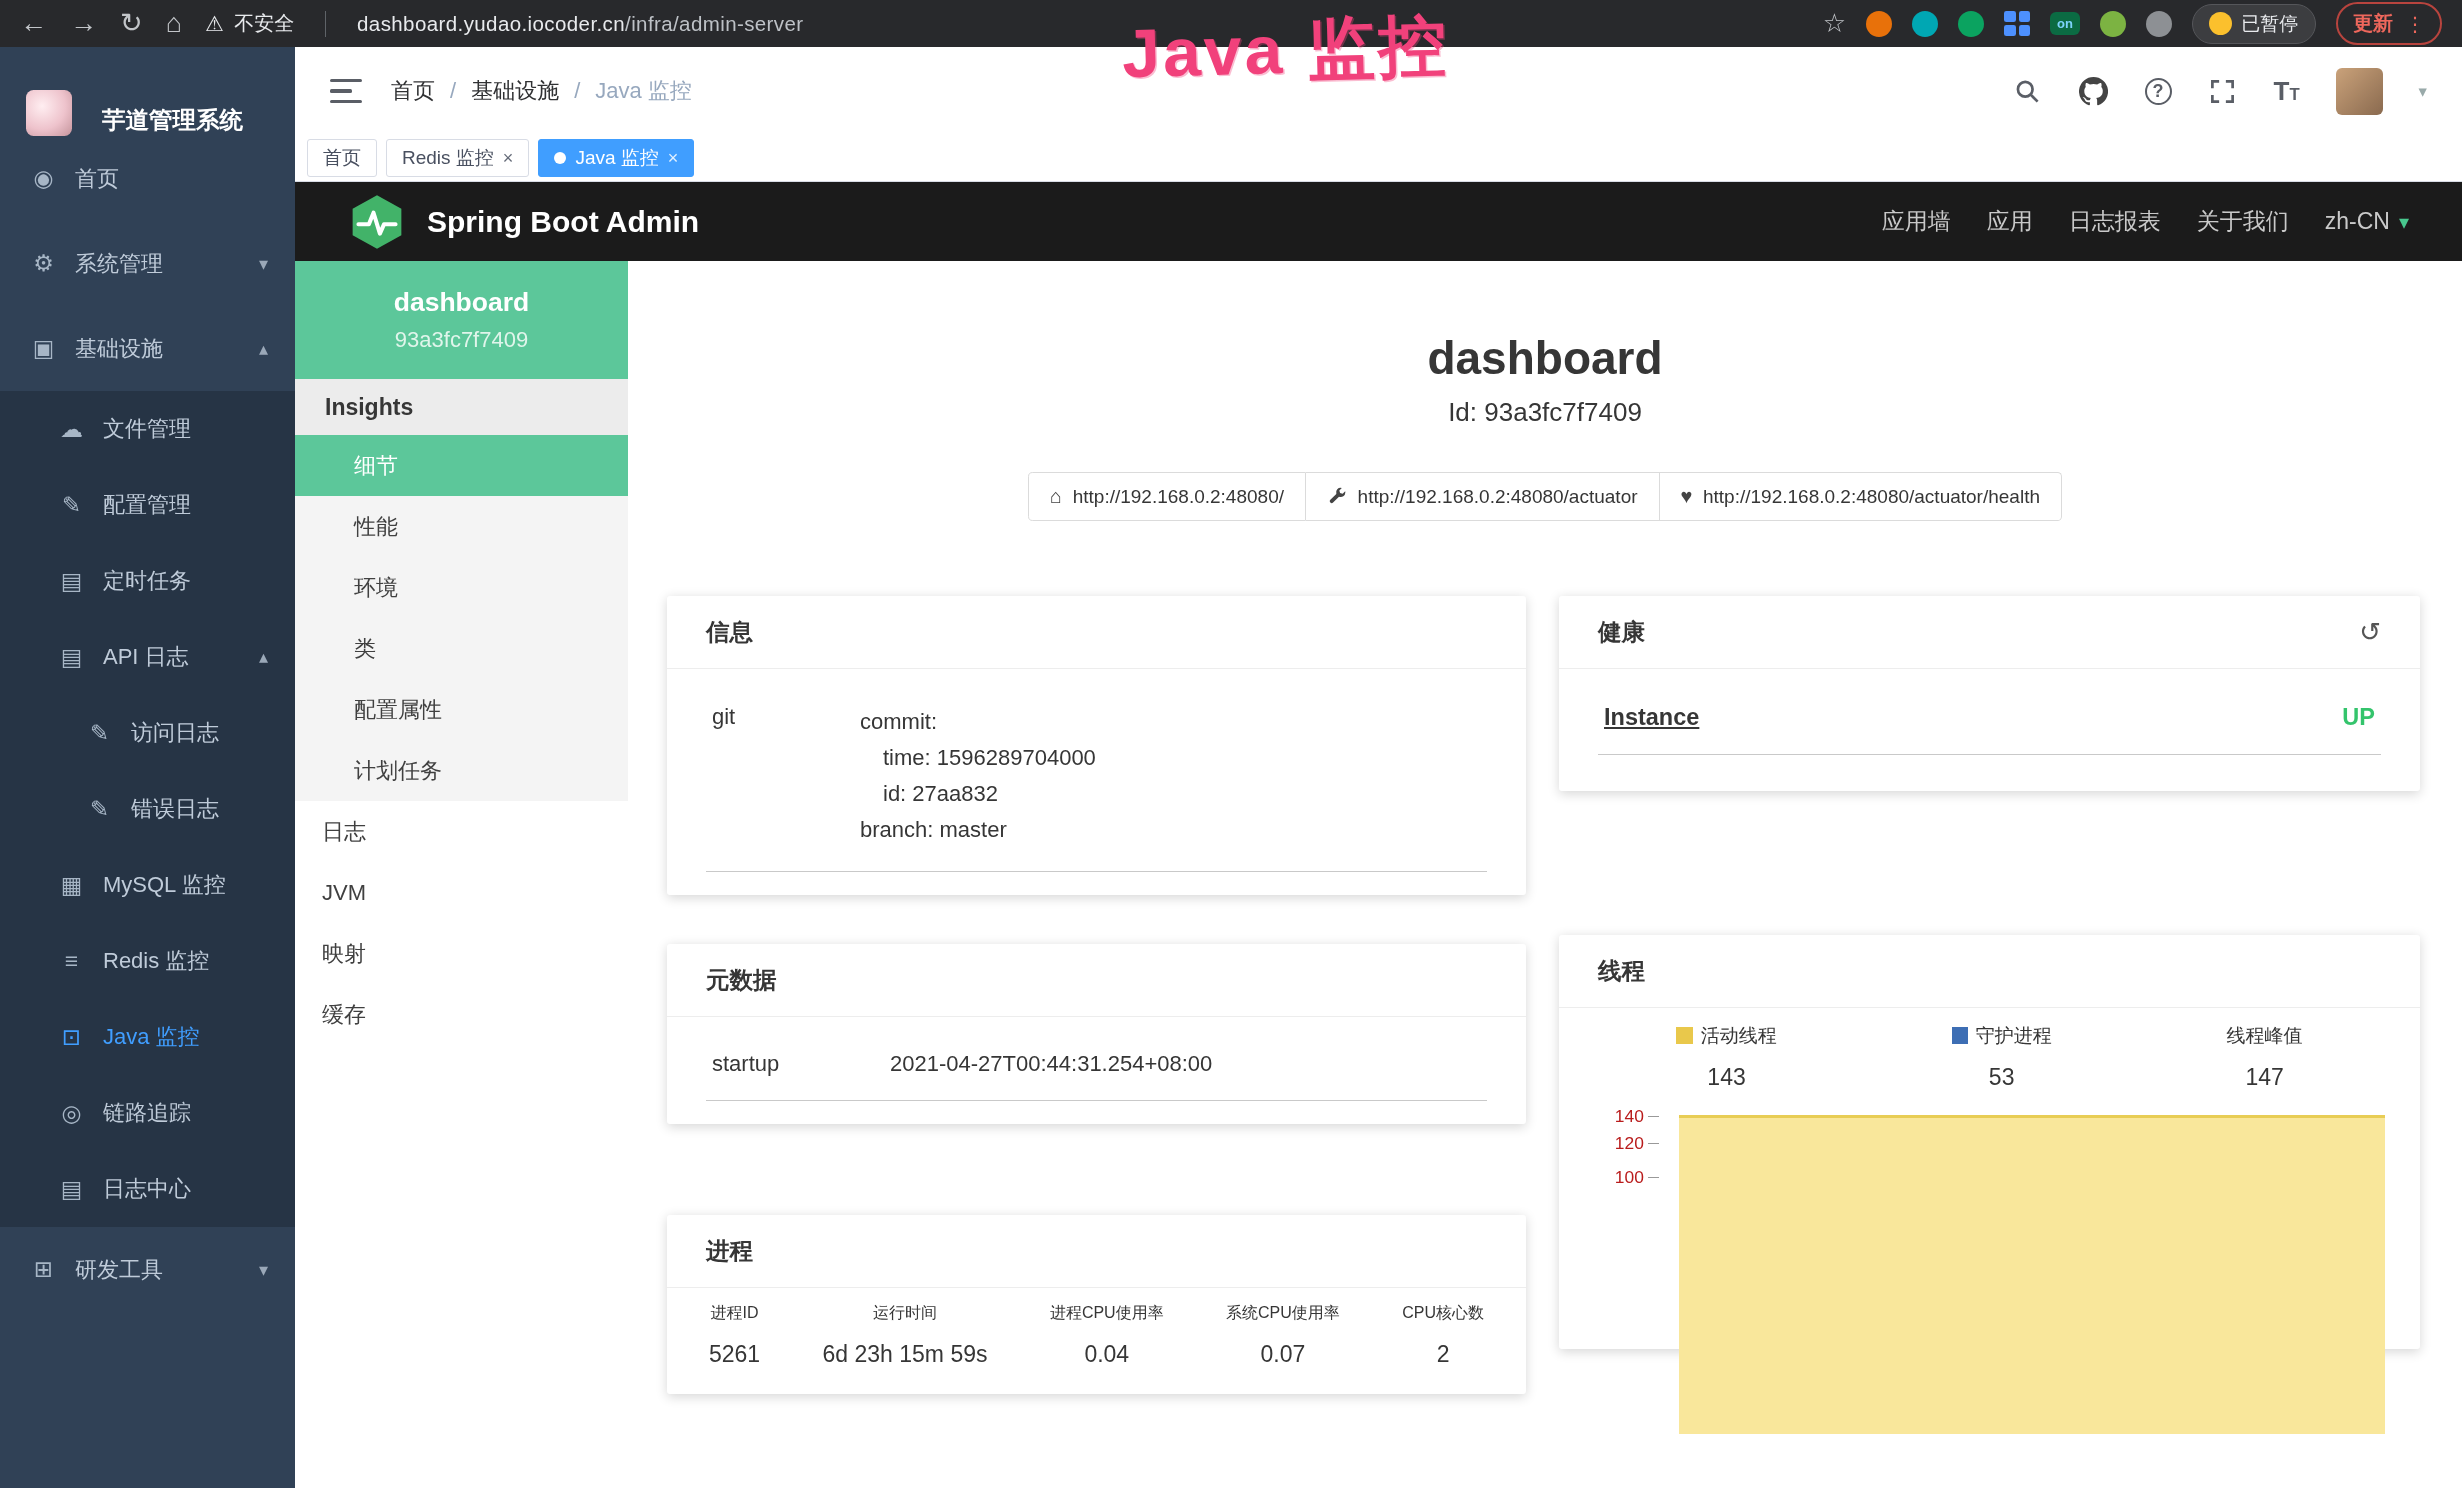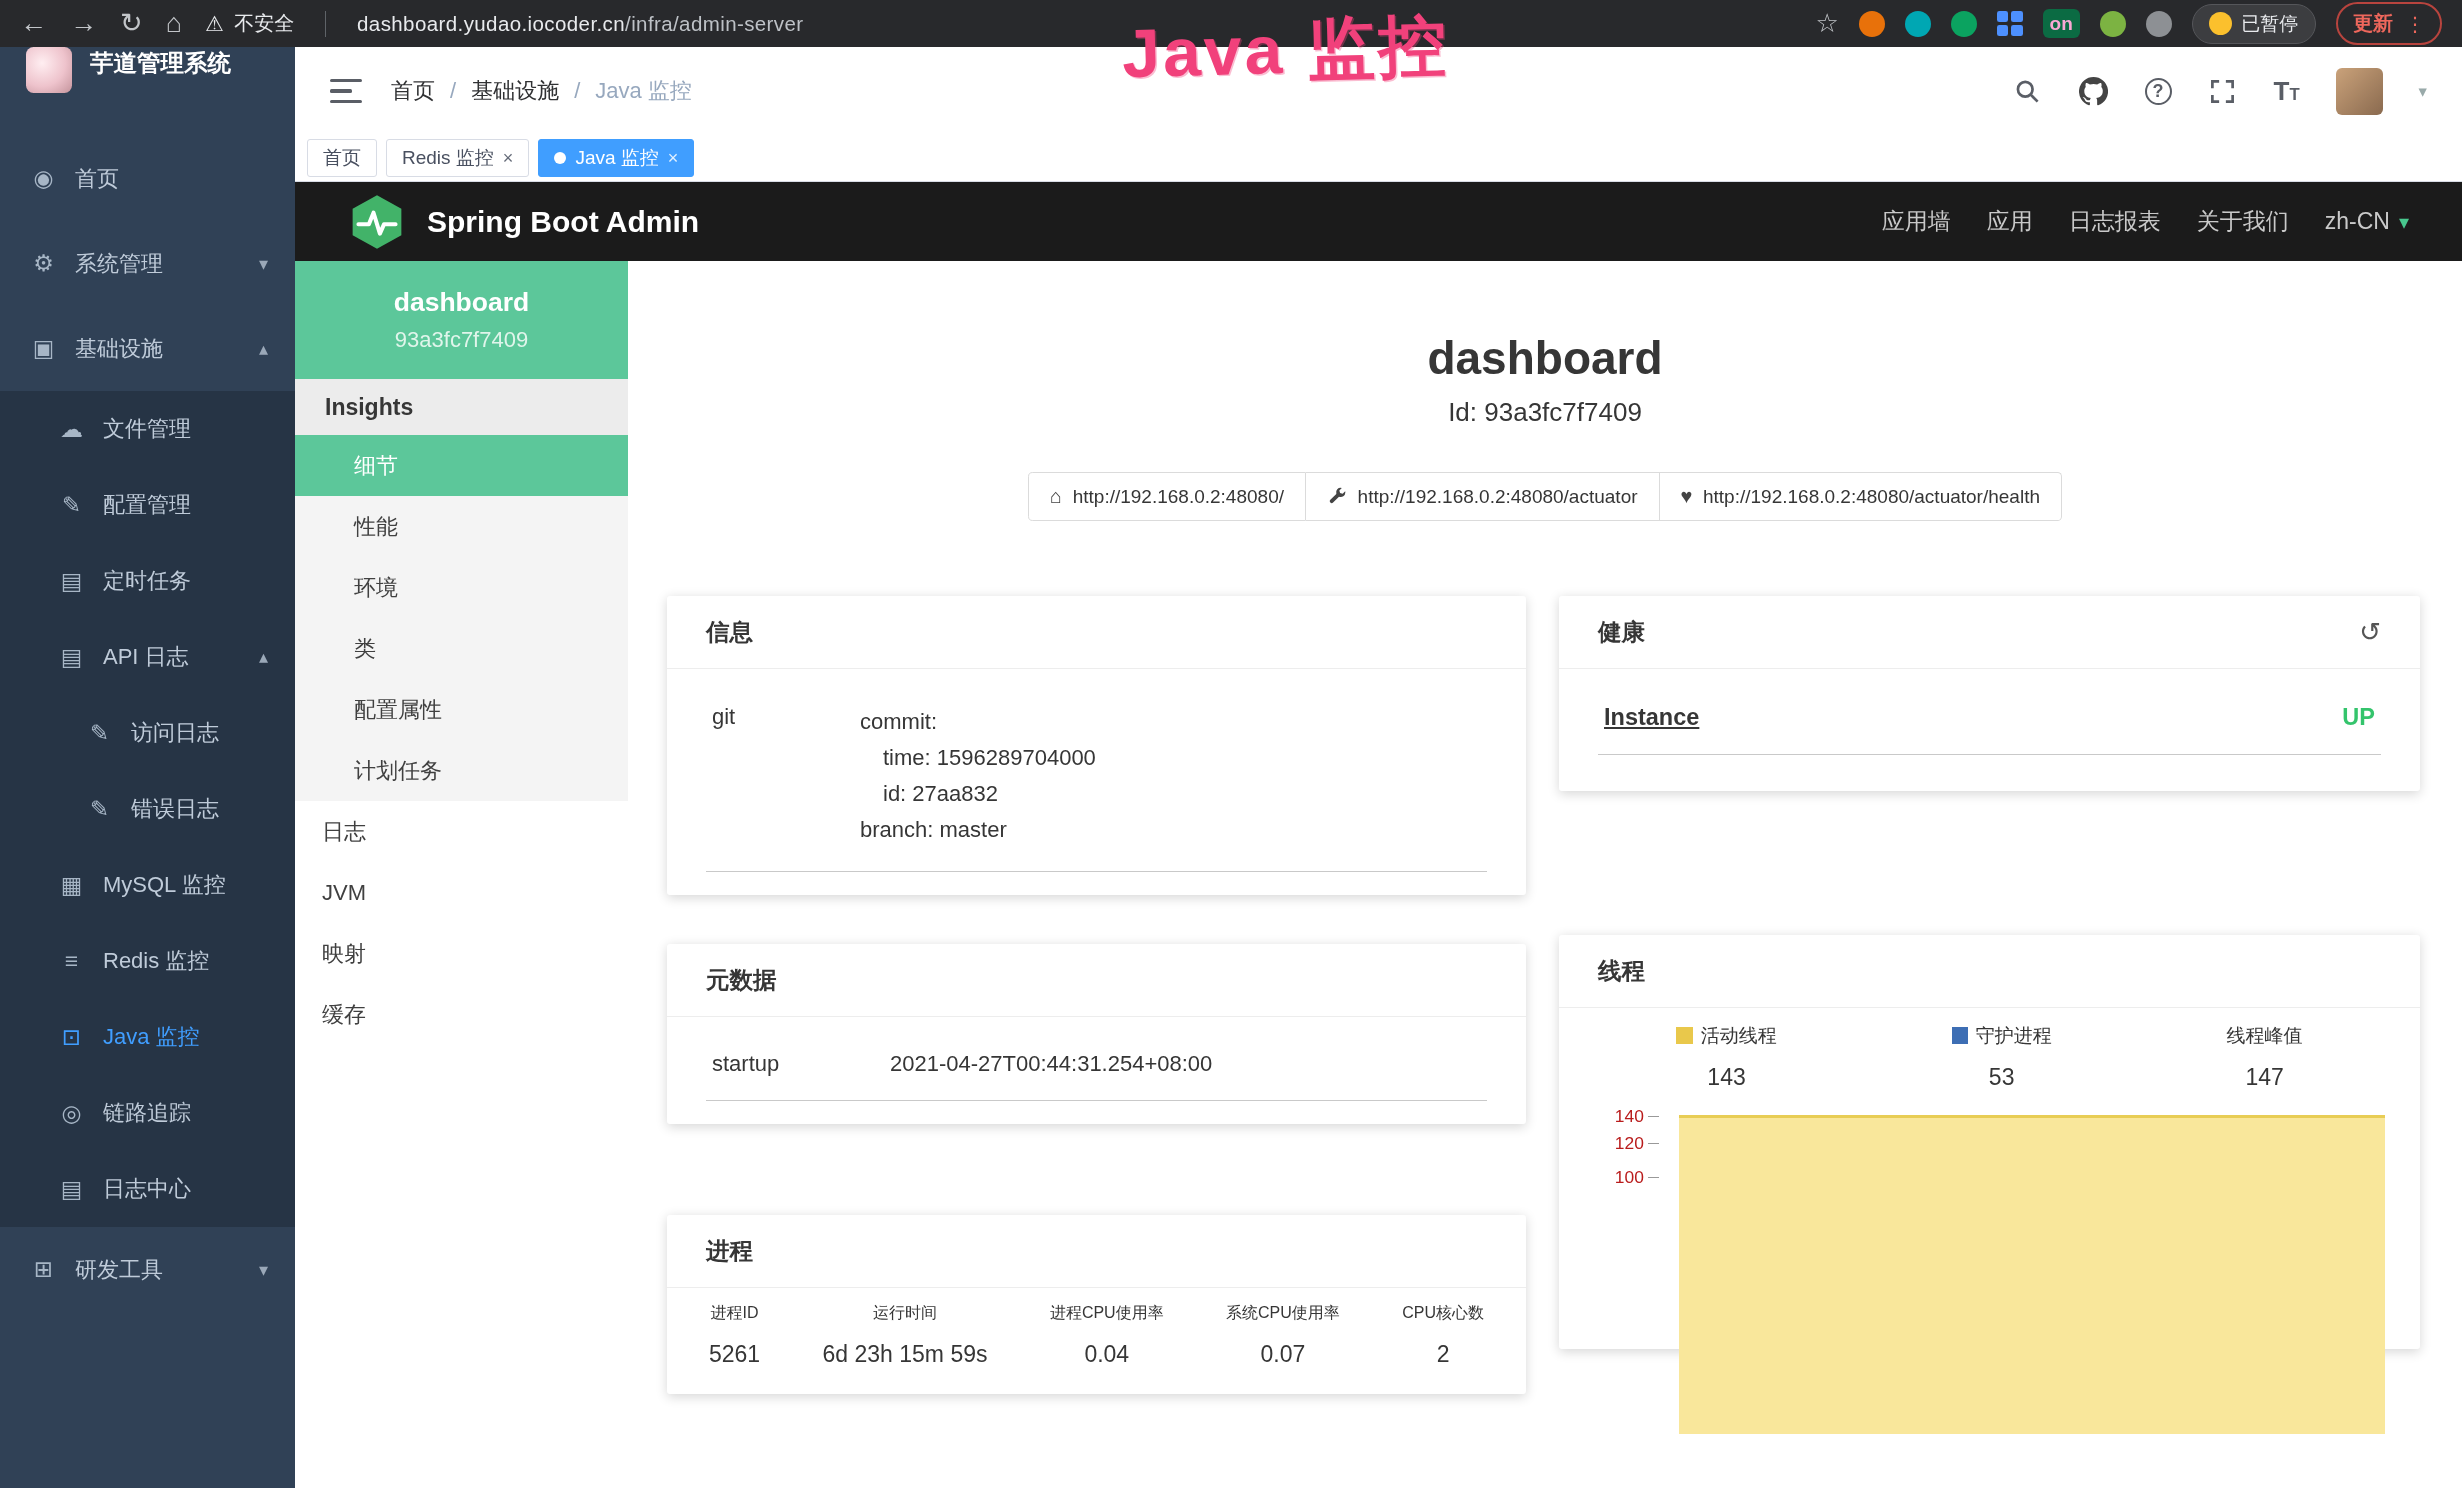--- a/index.html
+++ b/index.html
@@ -16,41 +16,41 @@
   .url { font-size:20.5px; color:#e8eaed; letter-spacing:0.4px; }
   .url .path { color:#bdc1c6; }
   .ext-row { margin-left:auto; display:flex; align-items:center; gap:20px; }
   .star { color:#c2c5c9; font-size:26px; }
   .ext-dot { width:26px; height:26px; border-radius:50%; }
   .ext-orange { background:#e8710a; }
   .ext-teal { background:#00a7b3; }
   .ext-green { background:#0ba360; }
   .ext-grid { width:26px; height:26px; display:grid; grid-template-columns:11.4px 11.4px; grid-template-rows:11.4px 11.4px; gap:3px; }
   .ext-grid div { background:#4d90fe; border-radius:2.3px; }
-  .ext-on { background:#0b6b43; color:#f9a8d4; font-size:19px; border-radius:6px; padding:3.8px 6.8px; font-weight:bold; }
+  .ext-on { background:#0b6b43; color:#7dd3fc; font-size:13px; border-radius:6px; padding:3.8px 6.8px; font-weight:bold; }
   .ext-leaf { background:#7cb342; }
   .ext-puzzle { background:#8d9094; }
   .paused-pill { background:#3c3d40; border:0.8px solid #55565a; border-radius:24px; padding:6px 16.7px;
     display:flex; gap:9px; align-items:center; color:#e8eaed; font-size:19px; }
   .smiley { width:23px; height:23px; border-radius:50%; background:#fbc02d; }
   .update-pill { border:2.3px solid #b8443e; border-radius:24px; color:#ee675c; font-size:20px;
     padding:6px 15px; display:flex; align-items:center; gap:12px; font-weight:bold;text-align:center; }
   .update-pill .kebab { color:#ee675c; font-weight:normal; }
 
   
   .annotation { position:absolute; left:1122px; top:4.6px; z-index:60; font-size:68px; font-weight:bold;
     color:#f1417b; transform:rotate(-1.5deg); letter-spacing:3px;
     text-shadow:1.5px 1.5px 0 rgba(241,65,123,.35); white-space:nowrap; }
 
   
   .shell { position:absolute; top:47px; left:0; right:0; bottom:0; display:flex; }
 
   
   .sidebar { width:295px; flex-shrink:0; background:#304156; color:#bfcbd9; overflow:hidden; }
-  .logo-row { height:89px; display:flex; align-items:flex-start; gap:18px; padding:0 26px; }
+  .logo-row { height:89px; display:flex; align-items:flex-end; gap:30px; padding:0 26px; }
   .logo-img { width:46px; height:46px; border-radius:7.6px; flex-shrink:0;
     background:radial-gradient(circle at 35% 35%, #ffeef1, #eec3cc 55%, #c4939b); }
   .logo-title { color:#fff; font-size:23.5px; font-weight:bold; white-space:nowrap; }
   .menu-item { display:flex; align-items:center; gap:15px; font-size:22px; cursor:default; white-space:nowrap; }
   .lvl0 { height:85px; padding:0 27px; }
   .submenu { background:#263445; }
   .lvl1 { height:76px; padding-left:55px; padding-right:27px; }
   .lvl2 { height:76px; padding-left:83px; padding-right:27px; }
   .mi-icon { width:33px; text-align:center; font-size:23px; color:#a7b6c6; flex-shrink:0; }
   .chev { margin-left:auto; font-size:18px; color:#9aa8b8; }

